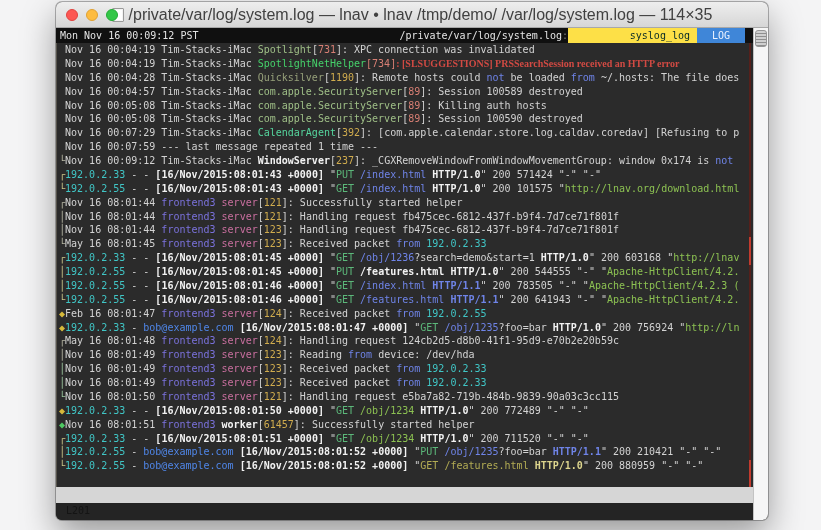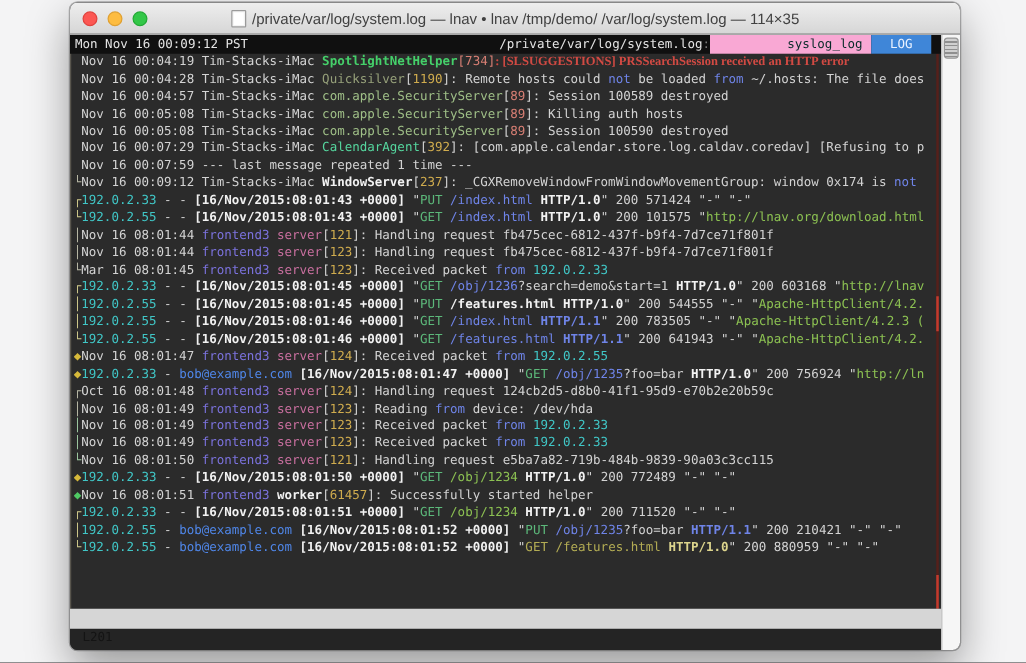--- a/index.html
+++ b/index.html
@@ -20,21 +20,21 @@
     height:25px; flex:0 0 auto; position:relative;
     background:linear-gradient(#eeeeee,#d6d6d6);
     border-bottom:1px solid #a8a8a8;
     display:flex; align-items:center; justify-content:center;
   }
   .lights { position:absolute; left:10px; top:7px; display:flex; gap:8px; }
   .light { width:12px; height:12px; border-radius:50%; box-sizing:border-box; }
   .light.close { background:#fc5753; border:1px solid #e1433e; }
   .light.min   { background:#fdbc40; border:1px solid #e0a132; }
   .light.zoom  { background:#33c748; border:1px solid #23aa35; }
-  .title { font-size:12px; color:#414141; display:flex; align-items:center; gap:5px; white-space:nowrap; }
+  .title { font-size:16px; color:#414141; display:flex; align-items:center; gap:5px; white-space:nowrap; }
   .doc-icon { width:10px; height:12px; background:#ffffff; border:1px solid #9a9a9a; border-radius:1px;
               box-shadow:inset 0 0 0 1px #f3f3f3; }
   
   .body { flex:1; display:flex; min-height:0; }
   .term {
     flex:1; display:flex; flex-direction:column; min-width:0;
     font-family:"DejaVu Sans Mono", monospace; font-size:10px;
   }
   .scrollstrip { width:14px; flex:0 0 auto; background:#f6f6f6; border-left:1px solid #c3c3c3; }
   .thumb { width:10px; height:15px; margin:2px auto 0 auto; background:#d0d0d0;
@@ -56,21 +56,21 @@
               border-left:1px solid rgba(205,195,165,.28); }
   .row { height:13.875px; line-height:13.9px; white-space:pre; overflow:hidden; }
   .redline { position:absolute; right:2px; top:0; bottom:0; width:2px; background:#56201b; }
   .redmark { position:absolute; right:2px; width:2px; background:#c23b2e; }
   .redmark.m1 { top:194px; height:28px; }
   .redmark.m2 { top:417px; height:28px; }
   
   .c-w    { color:#d3d3d3; }
   .c-wb   { color:#f2f2f2; font-weight:bold; }
   .c-grn  { color:#9fbf87; }
-  .c-bgrn { color:#45d06a; font-weight:bold; }
+  .c-bgrn { color:#45d06a; font-weight:normal; }
   .c-mint { color:#55d69e; }
   .c-olv  { color:#96a07a; }
   .c-red  { color:#d24a43; font-weight:bold;font-family:Liberation Serif, serif; }
   .c-sal  { color:#d87f74; }
   .c-yel  { color:#d0ac4e; }
   .c-blu  { color:#6f84e8; }
   .c-blub { color:#6f84e8; font-weight:bold; }
   .c-ind  { color:#7b72dd; }
   .c-mag  { color:#c96f9f; }
   .c-cyn  { color:#40c6c6; }
@@ -115,48 +115,50 @@
   </div>
 
   <div class="body">
     <div class="term">
 
       <div class="topbar">
         <span class="clock">Mon Nov 16 00:09:12 PST</span>
         <span class="spacer"></span>
         <span class="file">/private/var/log/system.log</span>
         <span class="colon">:</span>
-        <span class="format-box" style="background: #f9a8d4;">syslog_log</span>
+        <span class="format-box" style="background: #fde047;">syslog_log</span>
         <span class="view-box" style="background: rgb(63, 134, 216);">LOG</span>
       </div>
 
       <div class="loglines">
         <div class="redline"></div>
         <div class="redmark m1"></div>
         <div class="redmark m2"></div>
+      <div class="row"><span class="c-mk"> </span><span class="c-w">Nov 16 00:04:19 Tim-Stacks-iMac </span><span class="c-grn">Spotlight</span><span class="c-w">[</span><span class="c-sal">731</span><span class="c-w">]: XPC connection was invalidated</span></div>
           <div class="row"><span class="c-mk"> </span><span class="c-w">Nov 16 00:04:19 Tim-Stacks-iMac </span><span class="c-bgrn">SpotlightNetHelper</span><span class="c-sal">[734]</span><span class="c-red">: [SLSUGGESTIONS] PRSSearchSession received an HTTP error</span></div>
           <div class="row"><span class="c-mk"> </span><span class="c-w">Nov 16 00:04:28 Tim-Stacks-iMac </span><span class="c-olv">Quicksilver</span><span class="c-w">[</span><span class="c-yel">1190</span><span class="c-w">]: Remote hosts could </span><span class="c-blu">not</span><span class="c-w"> be loaded </span><span class="c-blu">from</span><span class="c-w"> ~/.hosts: The file does</span></div>
           <div class="row"><span class="c-mk"> </span><span class="c-w">Nov 16 00:04:57 Tim-Stacks-iMac </span><span class="c-grn">com.apple.SecurityServer</span><span class="c-w">[</span><span class="c-sal">89</span><span class="c-w">]: Session 100589 destroyed</span></div>
           <div class="row"><span class="c-mk"> </span><span class="c-w">Nov 16 00:05:08 Tim-Stacks-iMac </span><span class="c-grn">com.apple.SecurityServer</span><span class="c-w">[</span><span class="c-sal">89</span><span class="c-w">]: Killing auth hosts</span></div>
           <div class="row"><span class="c-mk"> </span><span class="c-w">Nov 16 00:05:08 Tim-Stacks-iMac </span><span class="c-grn">com.apple.SecurityServer</span><span class="c-w">[</span><span class="c-sal">89</span><span class="c-w">]: Session 100590 destroyed</span></div>
           <div class="row"><span class="c-mk"> </span><span class="c-w">Nov 16 00:07:29 Tim-Stacks-iMac </span><span class="c-mint">CalendarAgent</span><span class="c-w">[</span><span class="c-yel">392</span><span class="c-w">]: [com.apple.calendar.store.log.caldav.coredav] [Refusing to p</span></div>
           <div class="row"><span class="c-mk"> </span><span class="c-w">Nov 16 00:07:59 --- last message repeated 1 time ---</span></div>
           <div class="row"><span class="c-mk">└</span><span class="c-w">Nov 16 00:09:12 Tim-Stacks-iMac </span><span class="c-wb">WindowServer</span><span class="c-w">[</span><span class="c-yel">237</span><span class="c-w">]: _CGXRemoveWindowFromWindowMovementGroup: window 0x174 is </span><span class="c-blu">not</span></div>
           <div class="row"><span class="c-mky">┌</span><span class="c-cyn">192.0.2.33</span><span class="c-w"> - - </span><span class="c-wb">[16/Nov/2015:08:01:43 +0000]</span><span class="c-w"> "</span><span class="c-mth">PUT</span><span class="c-w"> </span><span class="c-blu">/index.html</span><span class="c-w"> </span><span class="c-wb">HTTP/1.0</span><span class="c-w">" 200 571424 "-" "-"</span></div>
           <div class="row"><span class="c-mky">└</span><span class="c-cyn">192.0.2.55</span><span class="c-w"> - - </span><span class="c-wb">[16/Nov/2015:08:01:43 +0000]</span><span class="c-w"> "</span><span class="c-mth">GET</span><span class="c-w"> </span><span class="c-blu">/index.html</span><span class="c-w"> </span><span class="c-wb">HTTP/1.0</span><span class="c-w">" 200 101575 "</span><span class="c-ugrn">http://lnav.org/download.html</span></div>
+          <div class="row"><span class="c-mk">┌</span><span class="c-w">Nov 16 08:01:44 </span><span class="c-ind">frontend3</span><span class="c-w"> </span><span class="c-mag">server</span><span class="c-w">[</span><span class="c-yel">121</span><span class="c-w">]: Successfully started helper</span></div>
           <div class="row"><span class="c-mk">│</span><span class="c-w">Nov 16 08:01:44 </span><span class="c-ind">frontend3</span><span class="c-w"> </span><span class="c-mag">server</span><span class="c-w">[</span><span class="c-yel">121</span><span class="c-w">]: Handling request fb475cec-6812-437f-b9f4-7d7ce71f801f</span></div>
           <div class="row"><span class="c-mk">│</span><span class="c-w">Nov 16 08:01:44 </span><span class="c-ind">frontend3</span><span class="c-w"> </span><span class="c-mag">server</span><span class="c-w">[</span><span class="c-yel">123</span><span class="c-w">]: Handling request fb475cec-6812-437f-b9f4-7d7ce71f801f</span></div>
-          <div class="row"><span class="c-mk">└</span><span class="c-w">Mar 16 08:01:45 </span><span class="c-ind">frontend3</span><span class="c-w"> </span><span class="c-mag">server</span><span class="c-w">[</span><span class="c-yel">123</span><span class="c-w">]: Received packet </span><span class="c-blu">from</span><span class="c-w"> </span><span class="c-cyn">192.0.2.33</span></div>
+          <div class="row"><span class="c-mk">└</span><span class="c-w">May 16 08:01:45 </span><span class="c-ind">frontend3</span><span class="c-w"> </span><span class="c-mag">server</span><span class="c-w">[</span><span class="c-yel">123</span><span class="c-w">]: Received packet </span><span class="c-blu">from</span><span class="c-w"> </span><span class="c-cyn">192.0.2.33</span></div>
           <div class="row"><span class="c-mky">┌</span><span class="c-cyn">192.0.2.33</span><span class="c-w"> - - </span><span class="c-wb">[16/Nov/2015:08:01:45 +0000]</span><span class="c-w"> "</span><span class="c-mth">GET</span><span class="c-w"> </span><span class="c-blu">/obj/1236</span><span class="c-w">?search=demo&amp;start=1 </span><span class="c-wb">HTTP/1.0</span><span class="c-w">" 200 603168 "</span><span class="c-ugrn">http://lnav</span></div>
           <div class="row"><span class="c-mky">│</span><span class="c-cyn">192.0.2.55</span><span class="c-w"> - - </span><span class="c-wb">[16/Nov/2015:08:01:45 +0000]</span><span class="c-w"> "</span><span class="c-mth">PUT</span><span class="c-w"> </span><span class="c-wb">/features.html</span><span class="c-w"> </span><span class="c-wb">HTTP/1.0</span><span class="c-w">" 200 544555 "-" "</span><span class="c-ugrn">Apache-HttpClient/4.2.</span></div>
           <div class="row"><span class="c-mky">│</span><span class="c-cyn">192.0.2.55</span><span class="c-w"> - - </span><span class="c-wb">[16/Nov/2015:08:01:46 +0000]</span><span class="c-w"> "</span><span class="c-mth">GET</span><span class="c-w"> </span><span class="c-blu">/index.html</span><span class="c-w"> </span><span class="c-blub">HTTP/1.1</span><span class="c-w">" 200 783505 "-" "</span><span class="c-ugrn">Apache-HttpClient/4.2.3 (</span></div>
           <div class="row"><span class="c-mky">└</span><span class="c-cyn">192.0.2.55</span><span class="c-w"> - - </span><span class="c-wb">[16/Nov/2015:08:01:46 +0000]</span><span class="c-w"> "</span><span class="c-mth">GET</span><span class="c-w"> </span><span class="c-blu">/features.html</span><span class="c-w"> </span><span class="c-blub">HTTP/1.1</span><span class="c-w">" 200 641943 "-" "</span><span class="c-ugrn">Apache-HttpClient/4.2.</span></div>
-          <div class="row"><span class="c-diay">◆</span><span class="c-w">Nov 16 08:01:47 </span><span class="c-ind">frontend3</span><span class="c-w"> </span><span class="c-mag">server</span><span class="c-w">[</span><span class="c-yel">124</span><span class="c-w">]: Received packet </span><span class="c-blu">from</span><span class="c-w"> </span><span class="c-cyn">192.0.2.55</span></div>
+          <div class="row"><span class="c-diay">◆</span><span class="c-w">Feb 16 08:01:47 </span><span class="c-ind">frontend3</span><span class="c-w"> </span><span class="c-mag">server</span><span class="c-w">[</span><span class="c-yel">124</span><span class="c-w">]: Received packet </span><span class="c-blu">from</span><span class="c-w"> </span><span class="c-cyn">192.0.2.55</span></div>
           <div class="row"><span class="c-diay">◆</span><span class="c-cyn">192.0.2.33</span><span class="c-w"> - </span><span class="c-ebl">bob@example.com</span><span class="c-w"> </span><span class="c-wb">[16/Nov/2015:08:01:47 +0000]</span><span class="c-w"> "</span><span class="c-mth">GET</span><span class="c-w"> </span><span class="c-blu">/obj/1235</span><span class="c-w">?foo=bar </span><span class="c-wb">HTTP/1.0</span><span class="c-w">" 200 756924 "</span><span class="c-ugrn">http://ln</span></div>
-          <div class="row"><span class="c-mk">┌</span><span class="c-w">Oct 16 08:01:48 </span><span class="c-ind">frontend3</span><span class="c-w"> </span><span class="c-mag">server</span><span class="c-w">[</span><span class="c-yel">124</span><span class="c-w">]: Handling request 124cb2d5-d8b0-41f1-95d9-e70b2e20b59c</span></div>
+          <div class="row"><span class="c-mk">┌</span><span class="c-w">May 16 08:01:48 </span><span class="c-ind">frontend3</span><span class="c-w"> </span><span class="c-mag">server</span><span class="c-w">[</span><span class="c-yel">124</span><span class="c-w">]: Handling request 124cb2d5-d8b0-41f1-95d9-e70b2e20b59c</span></div>
           <div class="row"><span class="c-mk">│</span><span class="c-w">Nov 16 08:01:49 </span><span class="c-ind">frontend3</span><span class="c-w"> </span><span class="c-mag">server</span><span class="c-w">[</span><span class="c-yel">123</span><span class="c-w">]: Reading </span><span class="c-blu">from</span><span class="c-w"> device: /dev/hda</span></div>
           <div class="row"><span class="c-mkg">│</span><span class="c-w">Nov 16 08:01:49 </span><span class="c-ind">frontend3</span><span class="c-w"> </span><span class="c-mag">server</span><span class="c-w">[</span><span class="c-yel">123</span><span class="c-w">]: Received packet </span><span class="c-blu">from</span><span class="c-w"> </span><span class="c-cyn">192.0.2.33</span></div>
           <div class="row"><span class="c-mkg">│</span><span class="c-w">Nov 16 08:01:49 </span><span class="c-ind">frontend3</span><span class="c-w"> </span><span class="c-mag">server</span><span class="c-w">[</span><span class="c-yel">123</span><span class="c-w">]: Received packet </span><span class="c-blu">from</span><span class="c-w"> </span><span class="c-cyn">192.0.2.33</span></div>
           <div class="row"><span class="c-mkg">└</span><span class="c-w">Nov 16 08:01:50 </span><span class="c-ind">frontend3</span><span class="c-w"> </span><span class="c-mag">server</span><span class="c-w">[</span><span class="c-yel">121</span><span class="c-w">]: Handling request e5ba7a82-719b-484b-9839-90a03c3cc115</span></div>
           <div class="row"><span class="c-diay">◆</span><span class="c-cyn">192.0.2.33</span><span class="c-w"> - - </span><span class="c-wb">[16/Nov/2015:08:01:50 +0000]</span><span class="c-w"> "</span><span class="c-mth">GET</span><span class="c-w"> </span><span class="c-ugrn">/obj/1234</span><span class="c-w"> </span><span class="c-wb">HTTP/1.0</span><span class="c-w">" 200 772489 "-" "-"</span></div>
           <div class="row"><span class="c-diag">◆</span><span class="c-w">Nov 16 08:01:51 </span><span class="c-ind">frontend3</span><span class="c-w"> </span><span class="c-wb">worker</span><span class="c-w">[</span><span class="c-yel">61457</span><span class="c-w">]: Successfully started helper</span></div>
           <div class="row"><span class="c-mky">┌</span><span class="c-cyn">192.0.2.33</span><span class="c-w"> - - </span><span class="c-wb">[16/Nov/2015:08:01:51 +0000]</span><span class="c-w"> "</span><span class="c-mth">GET</span><span class="c-w"> </span><span class="c-ugrn">/obj/1234</span><span class="c-w"> </span><span class="c-wb">HTTP/1.0</span><span class="c-w">" 200 711520 "-" "-"</span></div>
           <div class="row"><span class="c-mky">│</span><span class="c-cyn">192.0.2.55</span><span class="c-w"> - </span><span class="c-ebl">bob@example.com</span><span class="c-w"> </span><span class="c-wb">[16/Nov/2015:08:01:52 +0000]</span><span class="c-w"> "</span><span class="c-mth">PUT</span><span class="c-w"> </span><span class="c-blu">/obj/1235</span><span class="c-w">?foo=bar </span><span class="c-blub">HTTP/1.1</span><span class="c-w">" 200 210421 "-" "-"</span></div>
           <div class="row"><span class="c-mky">└</span><span class="c-cyn">192.0.2.55</span><span class="c-w"> - </span><span class="c-ebl">bob@example.com</span><span class="c-w"> </span><span class="c-wb">[16/Nov/2015:08:01:52 +0000]</span><span class="c-w"> "</span><span class="c-oly">GET</span><span class="c-w"> </span><span class="c-oly">/features.html</span><span class="c-w"> </span><span class="c-olyb">HTTP/1.0</span><span class="c-w">" 200 880959 "-" "-"</span></div>
         </div>

